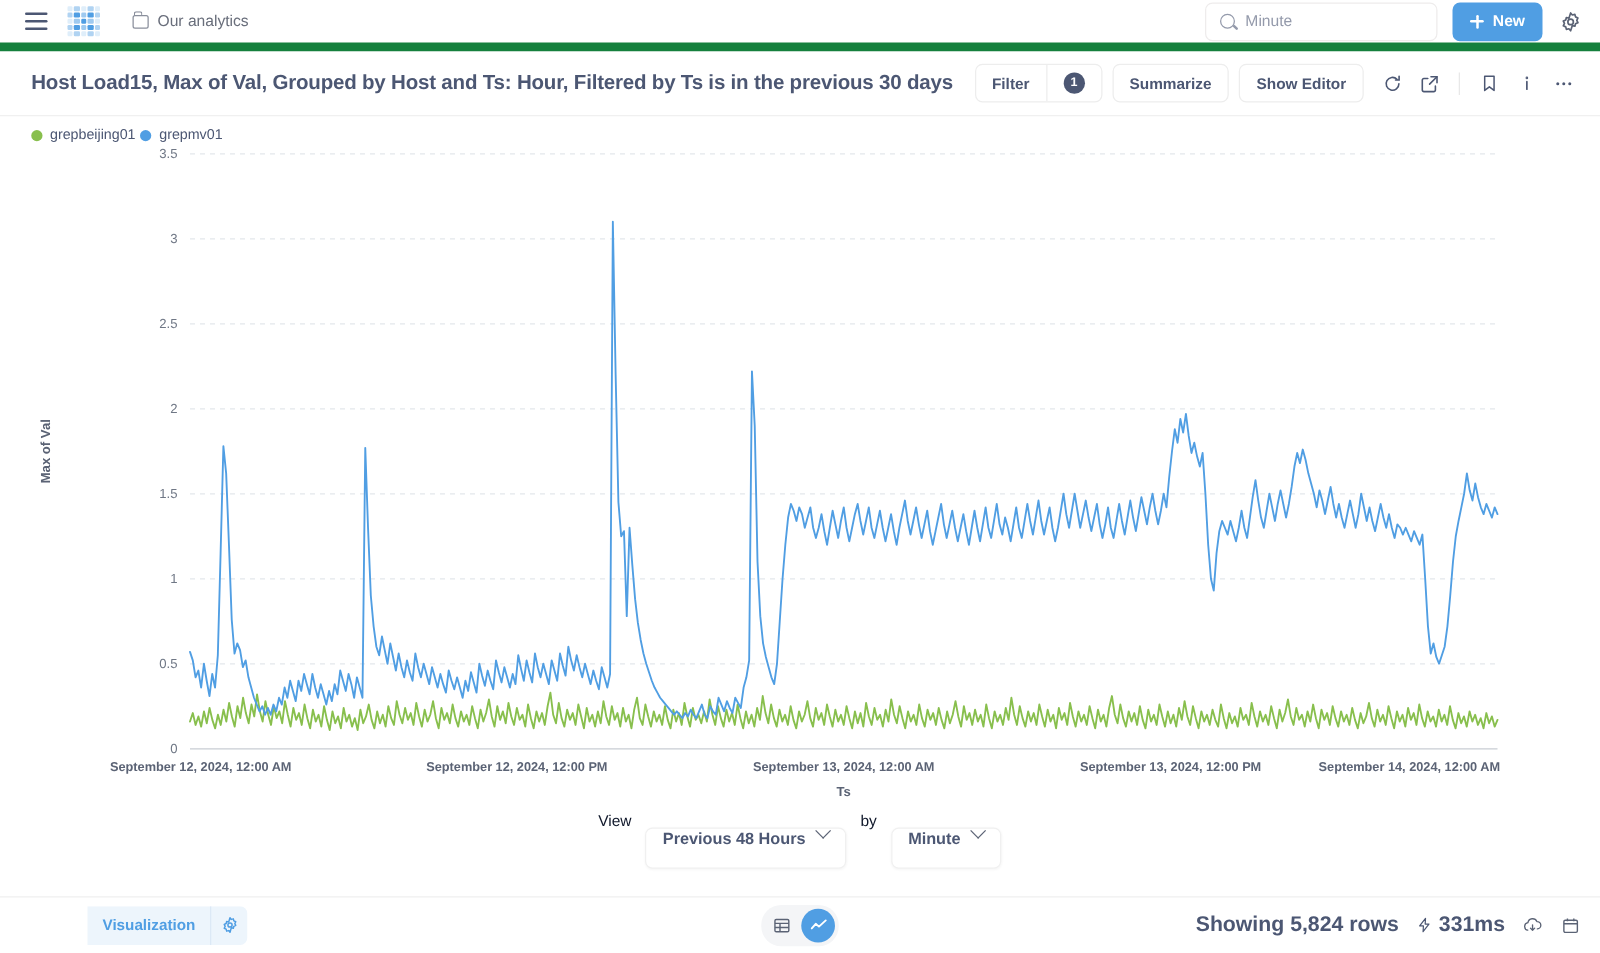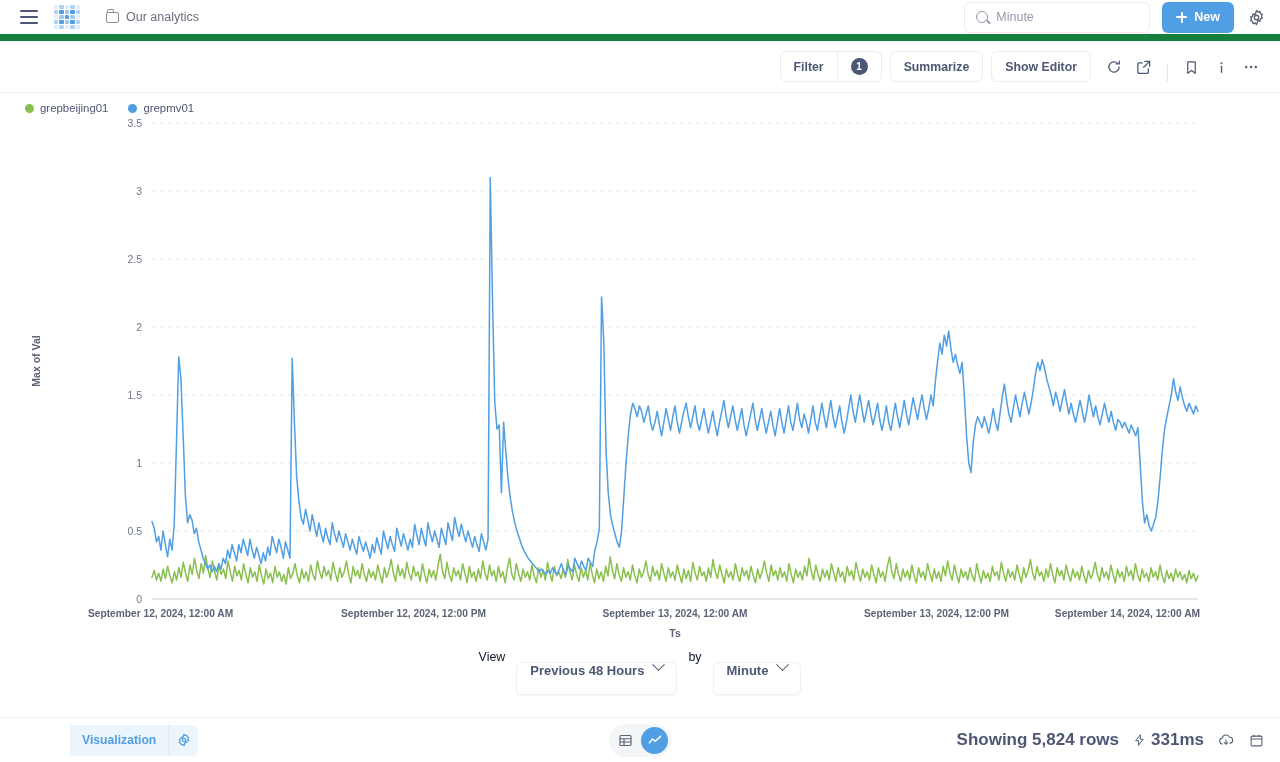--- a/index.html
+++ b/index.html
@@ -53,37 +53,37 @@
   .plus:after { top: 0; left: 4.7px; height: 11px; width: 1.8px; }
 
   .gear-btn { width: 20px; height: 20px; cursor:pointer; display:flex; align-items:center; justify-content:center; }
 
   
   .titlebar {
     height: 52px; min-height: 52px; display: flex; align-items: center;
     padding: 0 14px 0 25px; border-bottom: 1px solid #F0F0F0;
   }
   .qtitle { font-size: 16.4px; font-weight: bold; color: #4C5773; letter-spacing: -0.15px; }
-  .title-actions { margin-left: auto; display: flex; align-items: flex-end; }
+  .title-actions { margin-left: auto; display: flex; align-items: center; }
   .pillbtn {
     height: 31px; border: 1px solid #EDEDED; border-radius: 6px; background: #fff;
     display: flex; align-items: center; font-size: 12.3px; font-weight: bold; color: #4C5773;
     cursor: pointer; padding: 0 13px; margin-right: 8px;
     font-family: "Liberation Sans", sans-serif;
   }
   .filter-group { display:flex; align-items:center; height:31px; border:1px solid #EDEDED; border-radius:6px; margin-right: 8px; overflow:hidden; }
   .filter-group .seg { display:flex; align-items:center; height:100%; padding: 0 13px; font-size:12.3px; font-weight:bold; color:#4C5773; cursor:pointer; }
   .filter-group .divider { width:1px; height:100%; background:#EDEDED; }
   .count-badge { width: 17px; height: 17px; border-radius: 50%; background: #4C5773; color:#fff; font-size: 10px; font-weight: bold; display:flex; align-items:center; justify-content:center; }
   .icon-btn { width: 30px; height: 30px; display:flex; align-items:center; justify-content:center; cursor: pointer; }
   .vdiv { width: 1px; height: 18px; background: #E8E8E8; margin: 0 8px; }
 
   
   .content { flex: 1; position: relative; display: flex; flex-direction: column; }
-  .legend { display: flex; align-items: center; gap: 20px; padding: 9px 0 0 25px; }
+  .legend { display: flex; align-items: center; gap: 4px; padding: 9px 0 0 25px; }
   .legend-item { display: flex; align-items: center; gap: 6px; cursor: pointer; }
   .legend-dot { width: 9px; height: 9px; border-radius: 50%; }
   .legend-label { font-size: 11.4px; color: #4C5773; }
 
   .chart-wrap { position: relative; flex: 1; }
   .chart-svg { position: absolute; left: 0; top: 0; }
   .axis-tick { font-family: "Liberation Sans", sans-serif; font-size: 10.5px; fill: #6F7785; }
   .axis-title { font-family: "Liberation Sans", sans-serif; font-size: 10.5px; font-weight: bold; fill: #5B6375; }
   .xtick { font-family: "Liberation Sans", sans-serif; font-size: 10.2px; font-weight: bold; fill: #5B6375; }
 
@@ -174,20 +174,21 @@
       <div class="gear-btn">
         <svg width="17" height="17" viewBox="0 0 20 20" fill="none" stroke="#5B6375" stroke-width="1.6">
           <circle cx="10" cy="10" r="2.6"></circle>
           <path d="M10 1.6l1.6 1.9 2.4-.6.6 2.4 2.3 1-1.1 2.2 1.1 2.2-2.3 1-.6 2.4-2.4-.6L10 18.4l-1.6-1.9-2.4.6-.6-2.4-2.3-1L4.2 11.5 3.1 9.3l2.3-1 .6-2.4 2.4.6z" stroke-linejoin="round"></path>
         </svg>
       </div>
     </div>
   </div>
 
   <div class="titlebar">
+    <div class="qtitle">Host Load15, Max of Val, Grouped by Host and Ts: Hour, Filtered by Ts is in the previous 30 days</div>
     <div class="title-actions">
 
       <div class="filter-group">
         <div class="seg">Filter</div>
         <div class="divider"></div>
         <div class="seg">
           <span class="count-badge">1</span>
         </div>
       </div>
 

